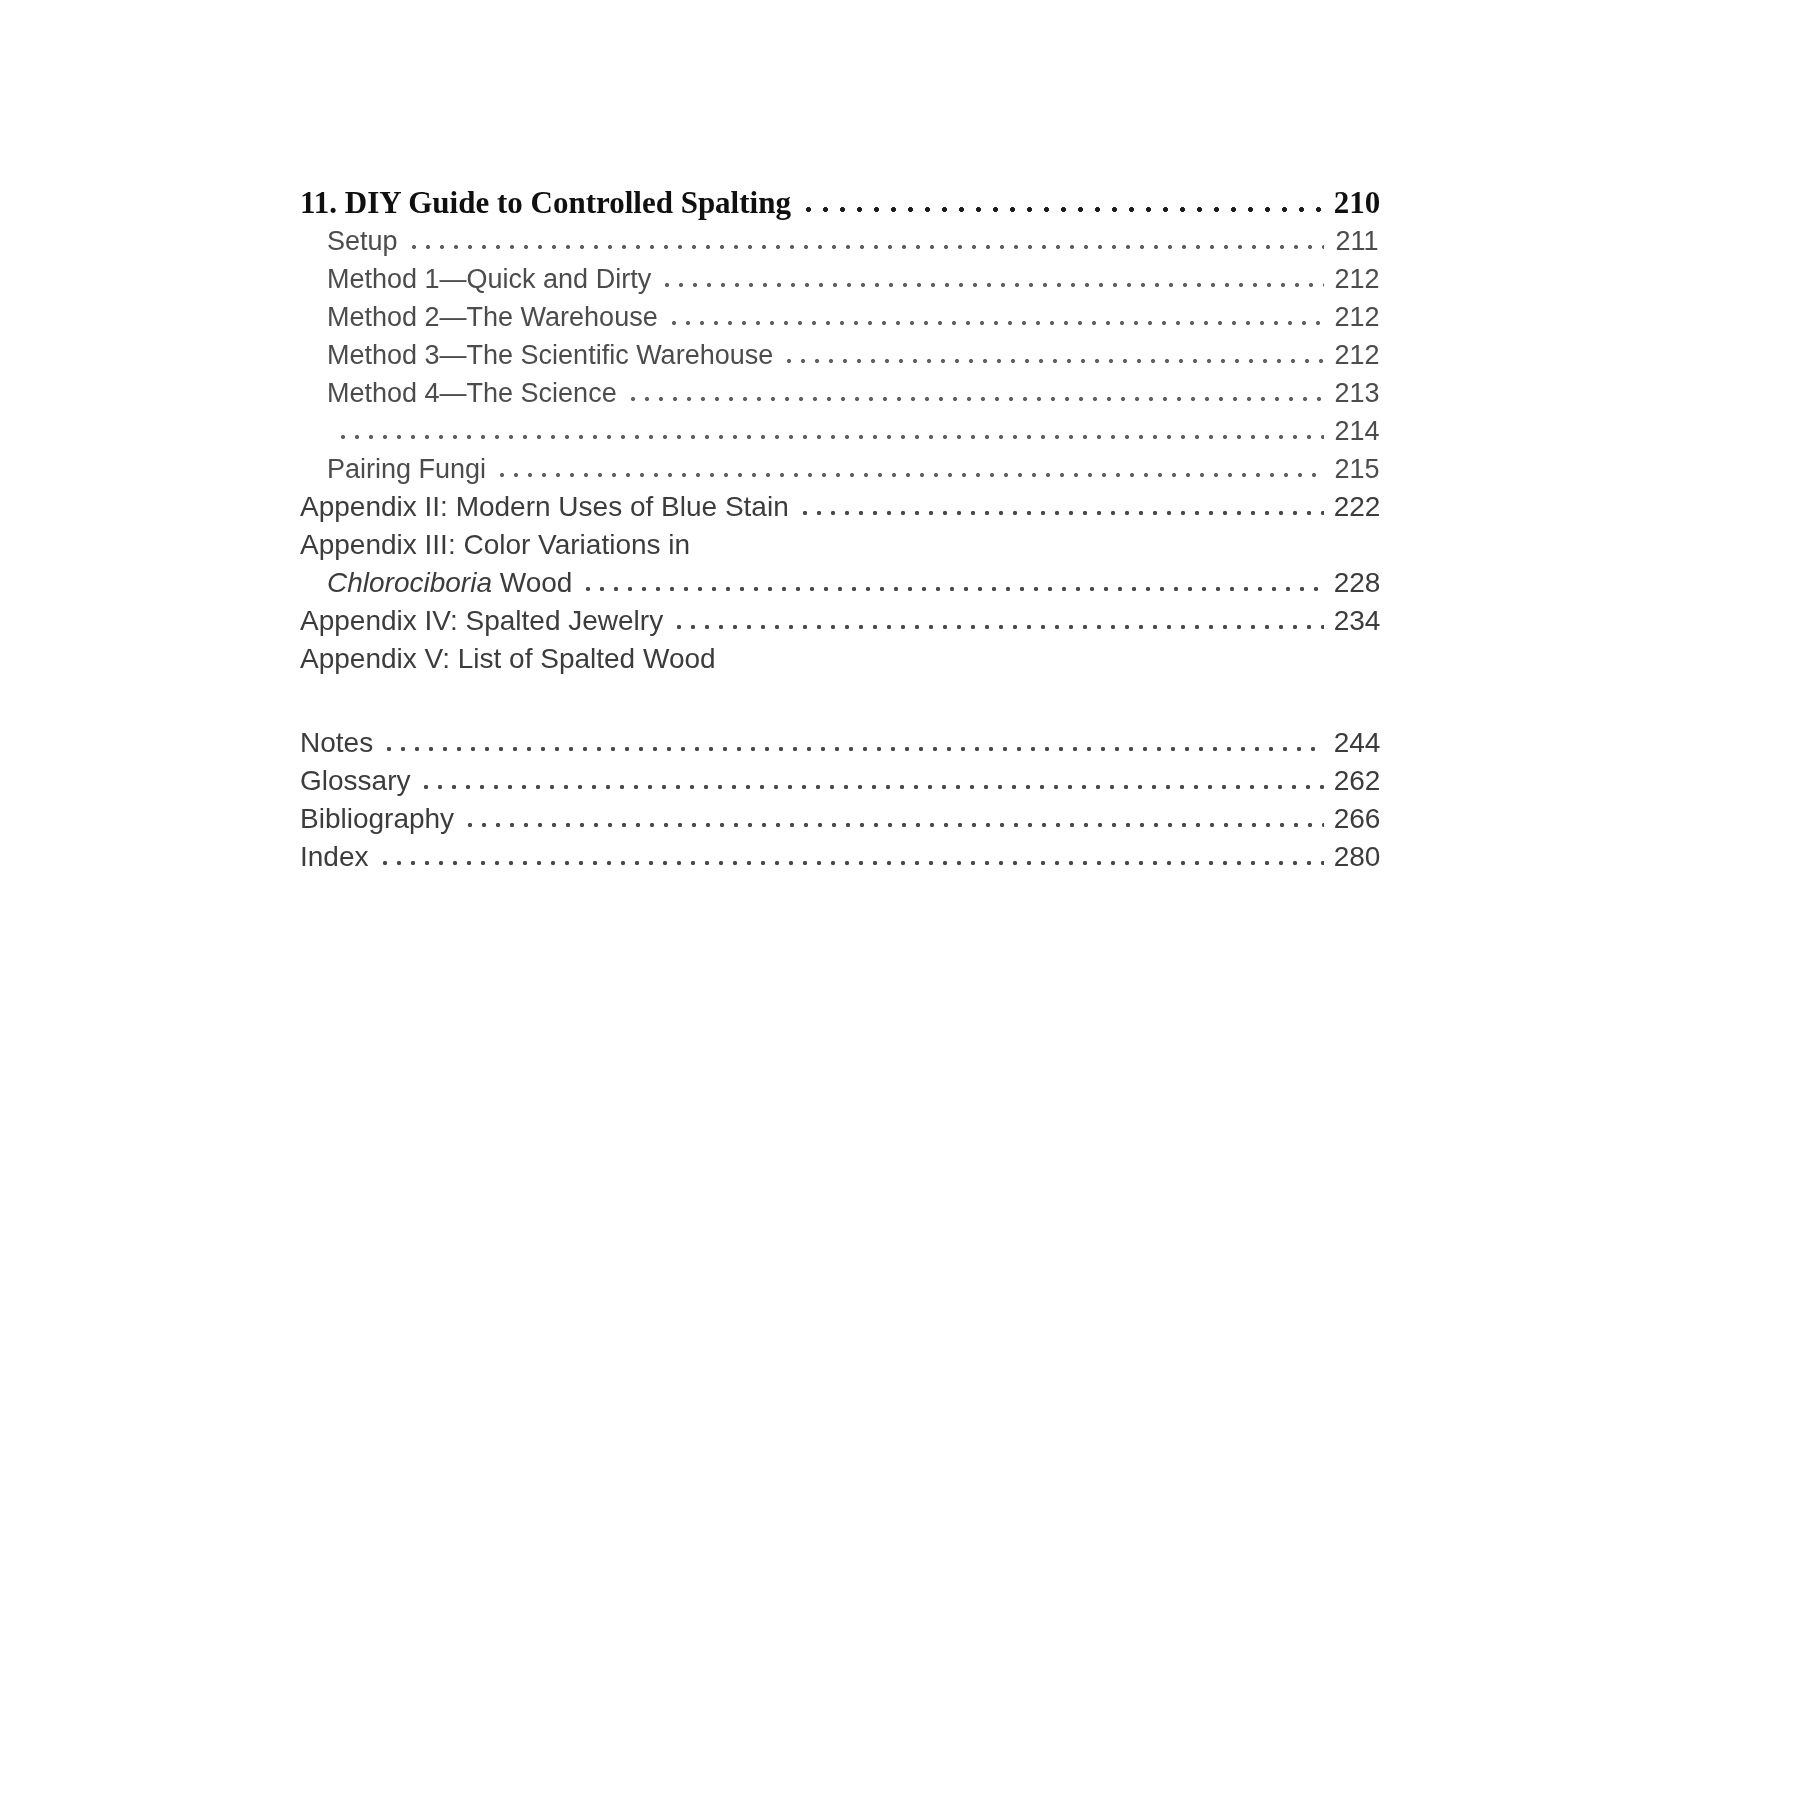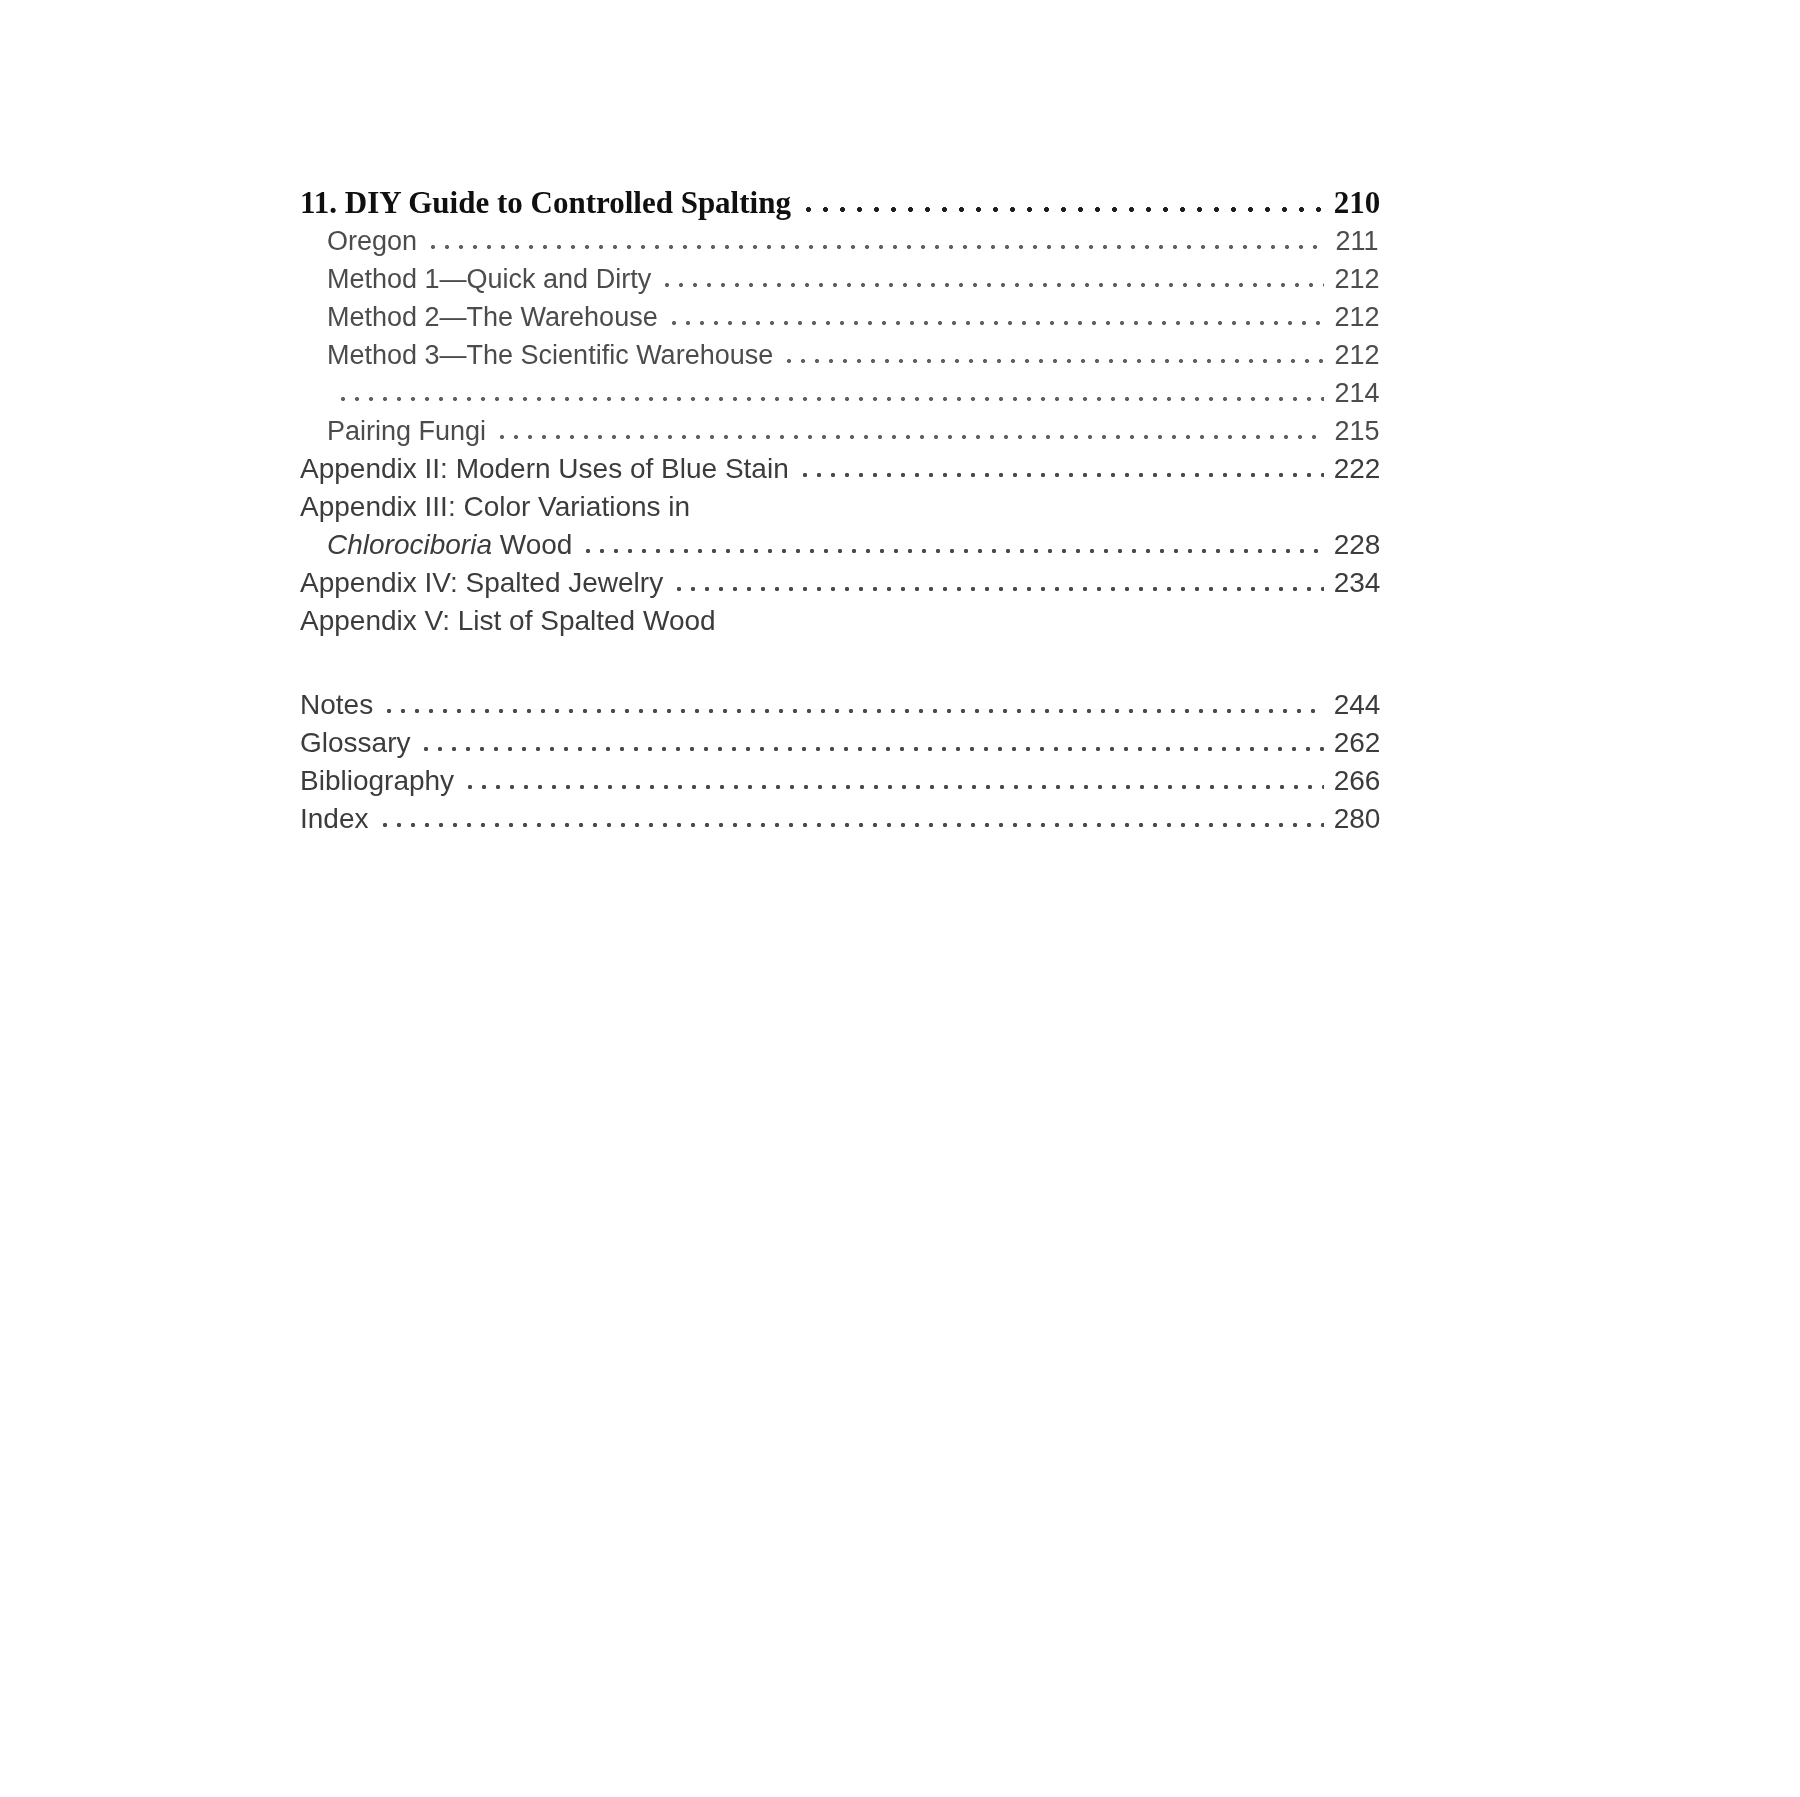--- a/index.html
+++ b/index.html
@@ -39,38 +39,43 @@
 <div class="page">
   <div class="toc">
 
     <div class="row chapter-row">
       <span>11. DIY Guide to Controlled Spalting</span>
       <span class="leader"></span>
       <span class="pg">210</span>
     </div>
 
     <div class="row sub-row">
-      <span>Oregon</span>
+      <span>Setup</span>
       <span class="leader"></span>
       <span class="pg">211</span>
     </div>
     <div class="row sub-row">
       <span>Method 1—Quick and Dirty</span>
       <span class="leader"></span>
       <span class="pg">212</span>
     </div>
     <div class="row sub-row">
       <span>Method 2—The Warehouse</span>
       <span class="leader"></span>
       <span class="pg">212</span>
     </div>
     <div class="row sub-row">
       <span>Method 3—The Scientific Warehouse</span>
       <span class="leader"></span>
       <span class="pg">212</span>
+    </div>
+    <div class="row sub-row">
+      <span>Method 4—The Science</span>
+      <span class="leader"></span>
+      <span class="pg">213</span>
     </div>
     <div class="row sub-row">
       <span class="leader"></span>
       <span class="pg">214</span>
     </div>
     <div class="row sub-row">
       <span>Pairing Fungi</span>
       <span class="leader"></span>
       <span class="pg">215</span>
     </div>

